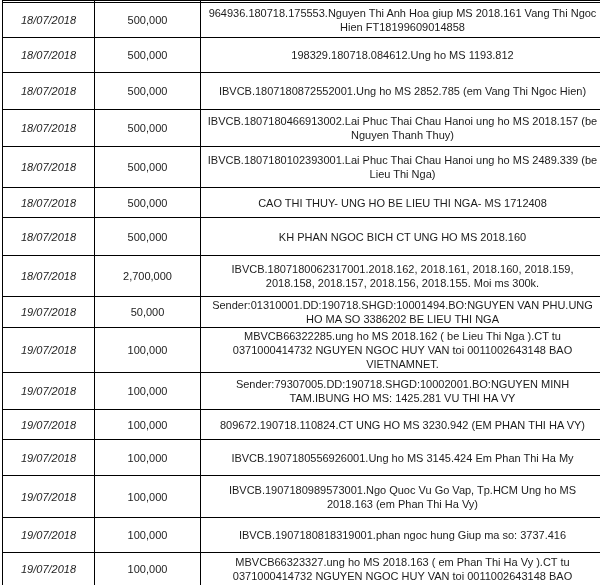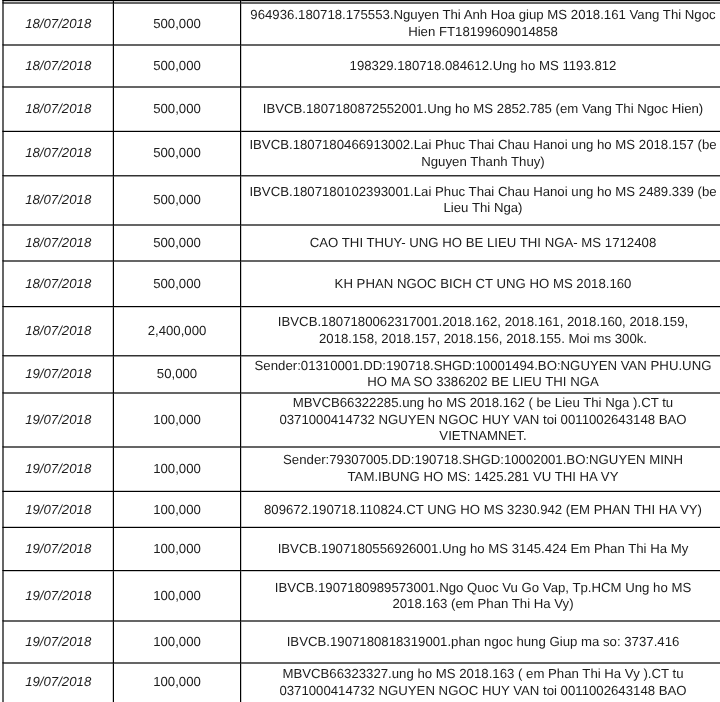--- a/index.html
+++ b/index.html
@@ -86,21 +86,21 @@
     <td class="col-amount">500,000</td>
     <td class="col-desc">CAO THI THUY- UNG HO BE LIEU THI NGA- MS 1712408</td>
   </tr>
         <tr style="height: 38px;">
     <td class="col-date">18/07/2018</td>
     <td class="col-amount">500,000</td>
     <td class="col-desc">KH PHAN NGOC BICH CT UNG HO MS 2018.160</td>
   </tr>
         <tr style="height: 41px;">
     <td class="col-date">18/07/2018</td>
-    <td class="col-amount">2,400,000</td>
+    <td class="col-amount">2,700,000</td>
     <td class="col-desc">IBVCB.1807180062317001.2018.162, 2018.161, 2018.160, 2018.159, 2018.158, 2018.157, 2018.156, 2018.155. Moi ms 300k.</td>
   </tr>
         <tr style="height: 31px;">
     <td class="col-date">19/07/2018</td>
     <td class="col-amount">50,000</td>
     <td class="col-desc">Sender:01310001.DD:190718.SHGD:10001494.BO:NGUYEN VAN PHU.UNG HO MA SO 3386202 BE LIEU THI NGA</td>
   </tr>
         <tr style="height: 37px;">
     <td class="col-date">19/07/2018</td>
     <td class="col-amount">100,000</td>

